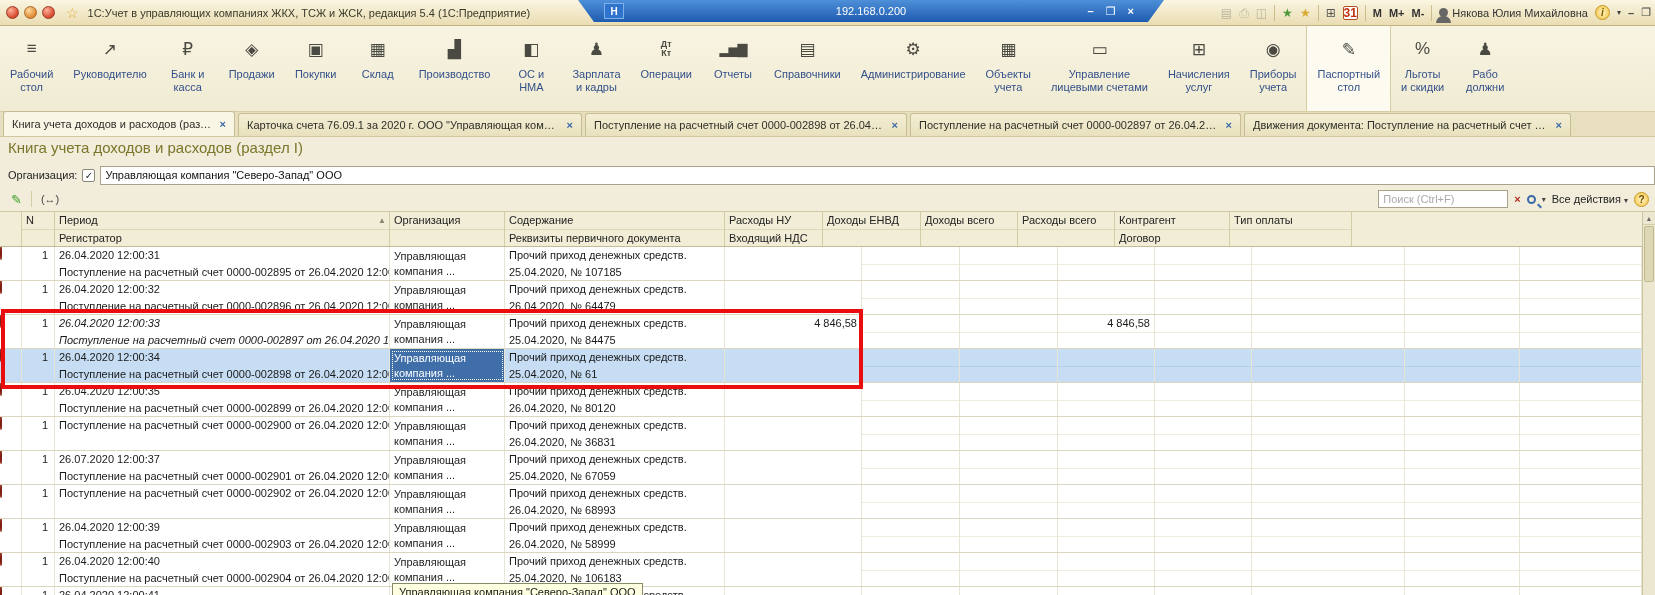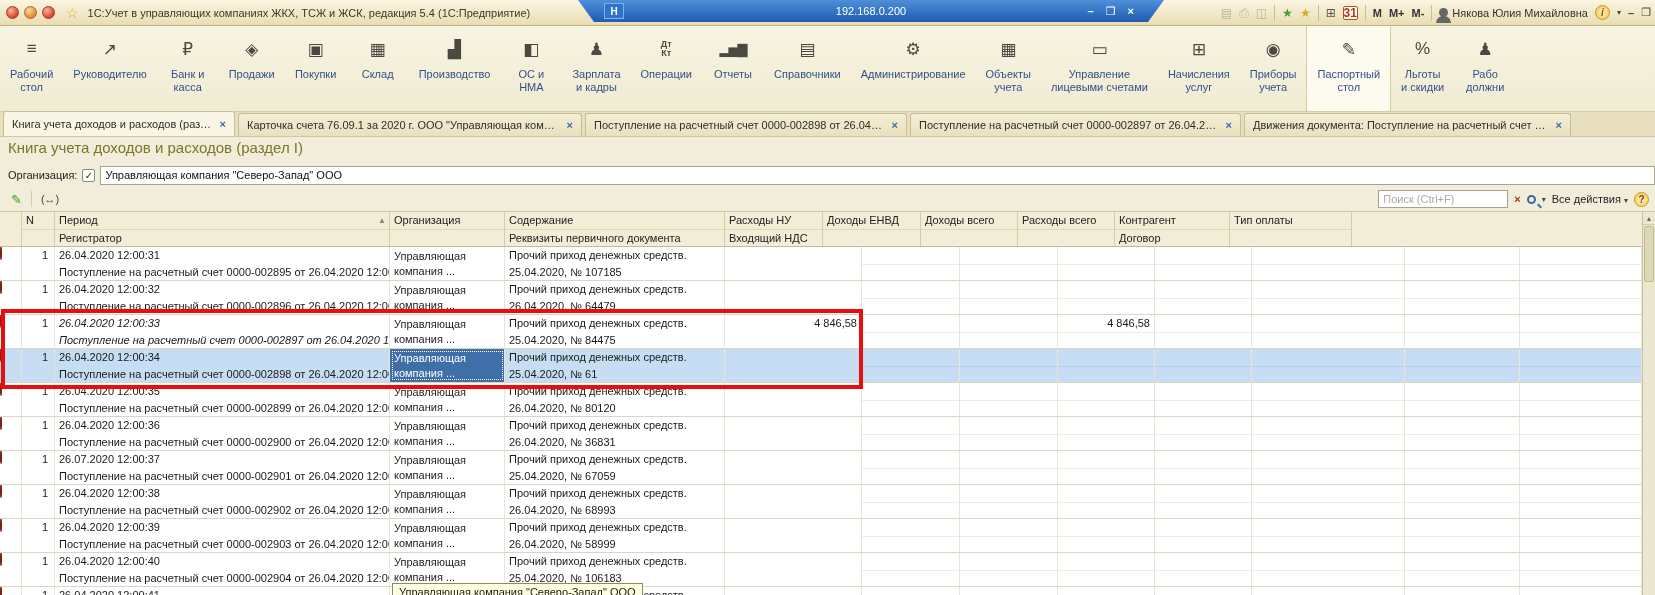--- a/index.html
+++ b/index.html
@@ -593,21 +593,20 @@
         </div>
         <div class="c num mid" style="width: 122px;">
           <div class="l1"></div>
           <div class="l2"></div>
         </div>
       </div>
       <div class="rec">
         <div class="c " style="width: 22px;"><span class="dot"></span></div>
         <div class="c ncell" style="width: 33px;">1</div>
         <div class="c " style="width: 335px;">
-          <div class="l1">26.04.2020 12:00:36</div>
           <div class="l2">Поступление на расчетный счет 0000-002900 от 26.04.2020 12:00:36</div>
         </div>
         <div class="c orgc" style="width: 115px;">Управляющая компания ...</div>
         <div class="c " style="width: 220px;">
           <div class="l1">Прочий приход денежных средств.</div>
           <div class="l2">26.04.2020, № 36831</div>
         </div>
         <div class="c num" style="width: 137px;">
           <div class="l1"></div>
           <div class="l2"></div>
@@ -683,21 +682,20 @@
         </div>
         <div class="c num mid" style="width: 122px;">
           <div class="l1"></div>
           <div class="l2"></div>
         </div>
       </div>
       <div class="rec">
         <div class="c " style="width: 22px;"><span class="dot"></span></div>
         <div class="c ncell" style="width: 33px;">1</div>
         <div class="c " style="width: 335px;">
-          <div class="l1">26.04.2020 12:00:38</div>
           <div class="l2">Поступление на расчетный счет 0000-002902 от 26.04.2020 12:00:38</div>
         </div>
         <div class="c orgc" style="width: 115px;">Управляющая компания ...</div>
         <div class="c " style="width: 220px;">
           <div class="l1">Прочий приход денежных средств.</div>
           <div class="l2">26.04.2020, № 68993</div>
         </div>
         <div class="c num" style="width: 137px;">
           <div class="l1"></div>
           <div class="l2"></div>

